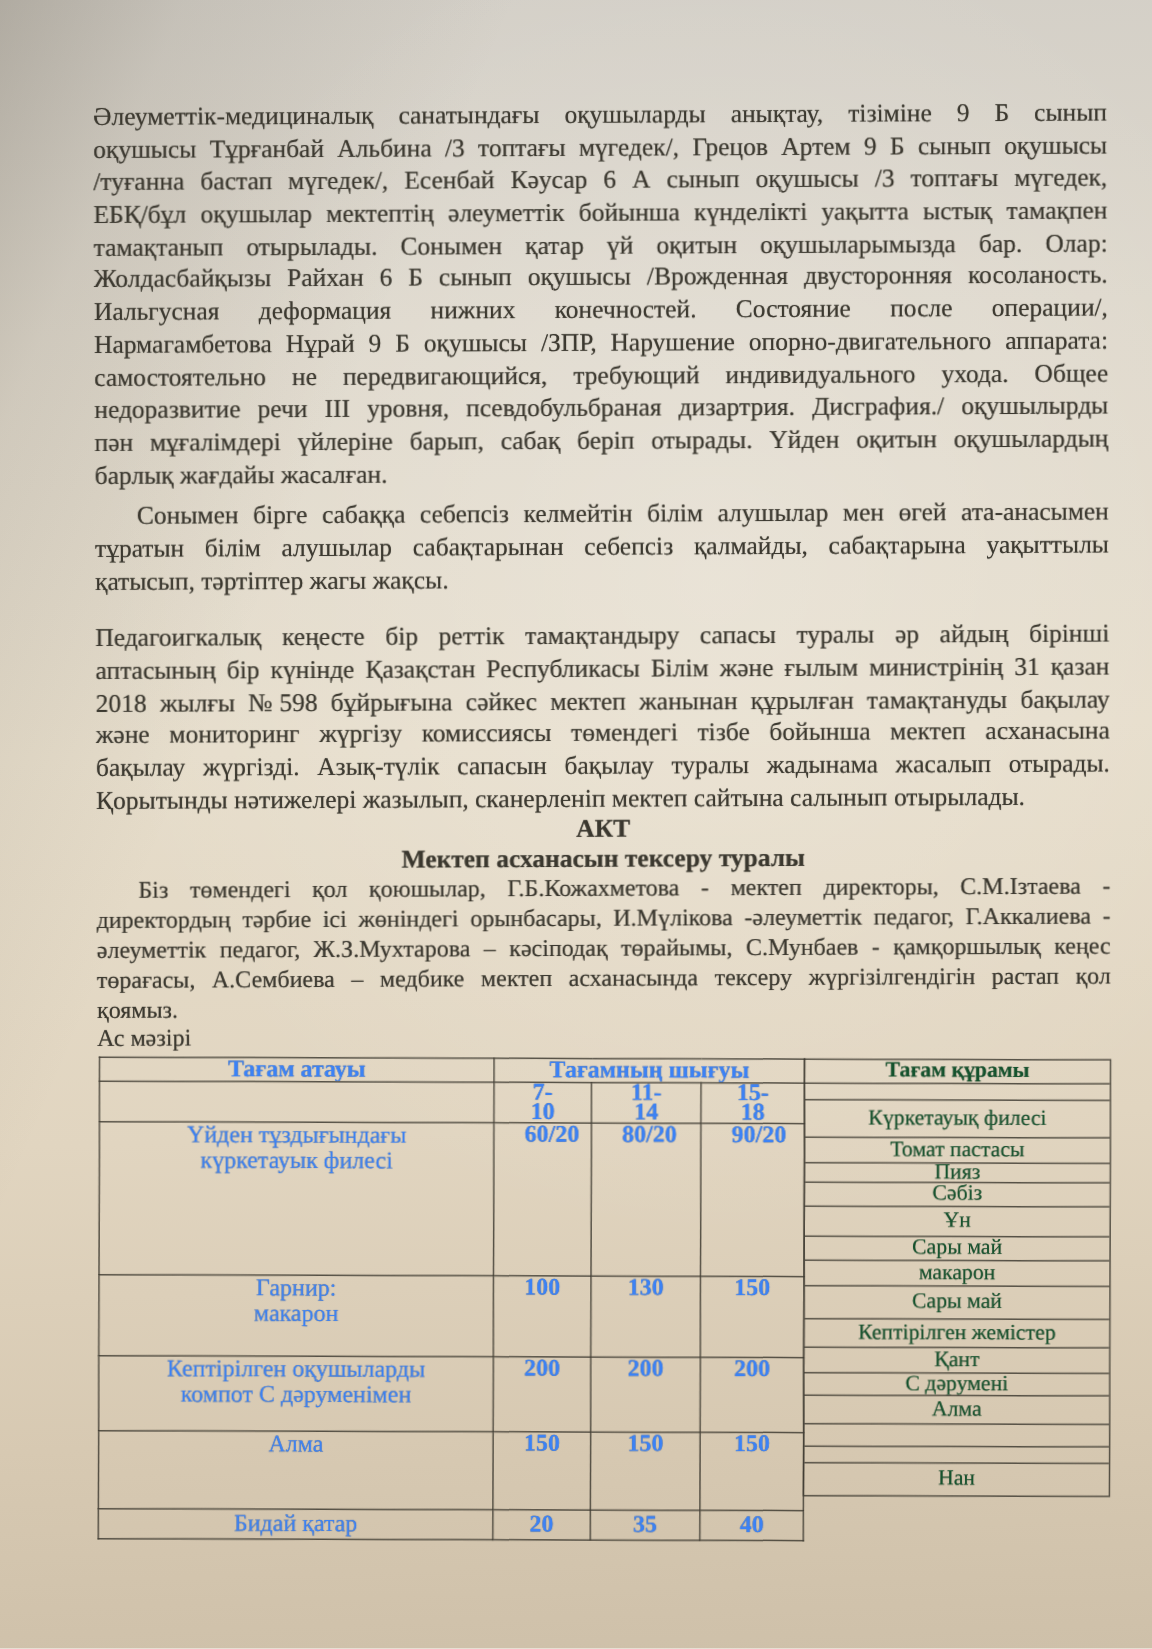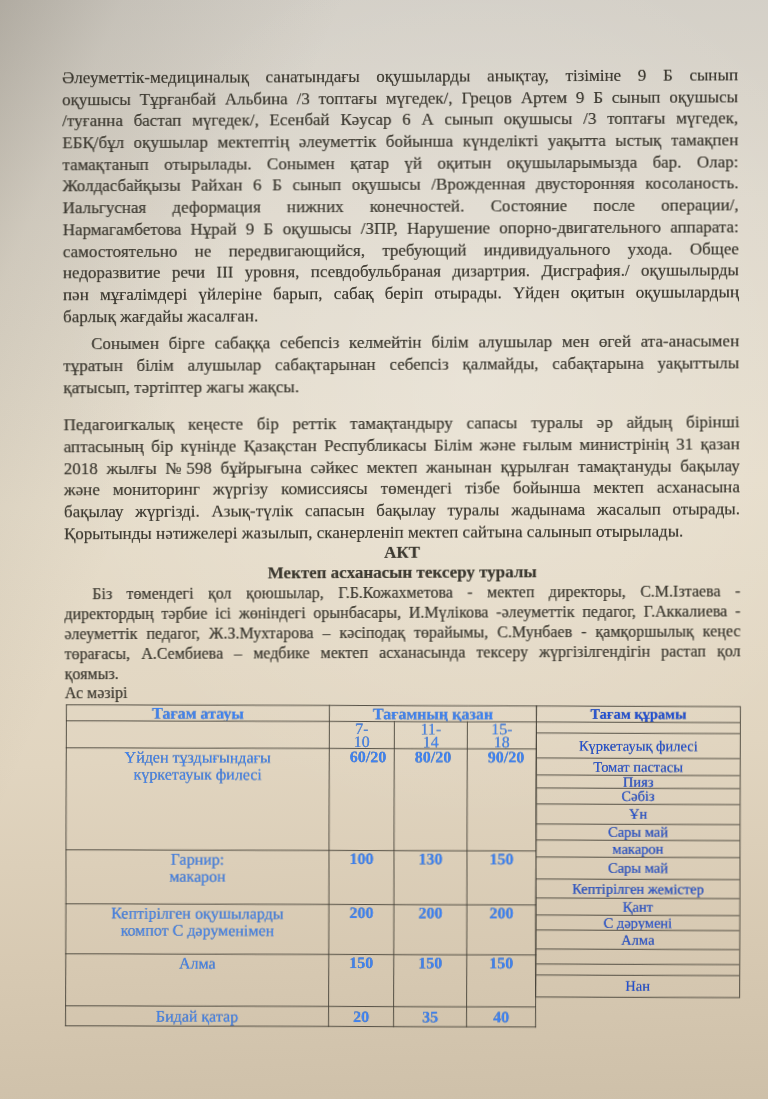--- a/index.html
+++ b/index.html
@@ -26,28 +26,28 @@
   .p2{margin-top:6px;}
   .p3{margin-top:16px;}
   .act-title,.act-subtitle{height:20px;line-height:20px;text-align:center;font-weight:bold;font-size:17px;}
   .p4{font-size:16px;}
   .p4 .jline{height:20px;line-height:20px;}
   .menu-label{font-size:16px;height:18px;line-height:18px;}
   .menu-table{display:flex;margin-top:2px;transform:rotate(0.4deg);transform-origin:0 50%;}
   table.left-table{border-collapse:collapse;table-layout:fixed;width:470px;height:306px;}
   table.left-table td{border:1px solid rgba(62,59,49,0.85);padding:0 20px;font-size:16px;text-align:center;overflow:hidden;color:#3b82f6;}
   .trh td{font-weight:bold;height:15px;vertical-align:middle;line-height:14px;}
-  .trs td{font-weight:normal;height:14px;vertical-align:middle;line-height:13px;margin-top:43px;}
+  .trs td{font-weight:bold;height:14px;vertical-align:middle;line-height:13px;margin-top:43px;}
   td.dish{vertical-align:top;padding-top:2px;line-height:17px;}
   td.val{font-weight:bold;vertical-align:top;padding-top:2px;line-height:15px;}
   .trlast td{height:19px;vertical-align:middle;line-height:14px;}
   .trlast td.dish{padding-top:0;vertical-align:middle;}
   .trlast td.val{padding-top:0;vertical-align:middle;}
   .comp-col{width:205px;margin-left:-1px;border:1px solid rgba(62,59,49,0.85);box-sizing:border-box;align-self:flex-start;background:transparent;}
-  .comp-cell{display:flex;align-items:center;justify-content:center;font-size:14.5px;color:#1d4ed8;border-top:1px solid rgba(62,59,49,0.85);box-sizing:border-box;overflow:hidden;}
+  .comp-cell{display:flex;align-items:center;justify-content:center;font-size:14.5px;color:#14532d;border-top:1px solid rgba(62,59,49,0.85);box-sizing:border-box;overflow:hidden;}
   .comp-head{border-top:none;font-weight:bold;}
   .ch11{height:11px}.ch13{height:13px}.ch15{height:15px}.ch16{height:16px}.ch17{height:17px}
   .ch19{height:19px}.ch20{height:20px}.ch22{height:22px}.ch25{height:25px}
 </style>
 </head>
 <body>
 
 <div class="page">
   <div class="content">
 
@@ -98,21 +98,21 @@
       <table class="left-table">
         <colgroup>
           <col style="width:263px">
             <col style="width:65px">
             <col style="width:73px">
             <col style="width:69px">
         </colgroup>
         <tbody>
         <tr class="trh">
           <td>Тағам атауы</td>
-          <td colspan="3">Тағамның қазан</td>
+          <td colspan="3">Тағамның шығуы</td>
         </tr>
         <tr class="trs">
           <td></td>
           <td>7-10</td>
           <td>11-14</td>
           <td>15-18</td>
         </tr>
         <tr style="height:102px">
           <td class="dish">Үйден тұздығындағы күркетауык филесі</td>
           <td class="val">60/20</td>

